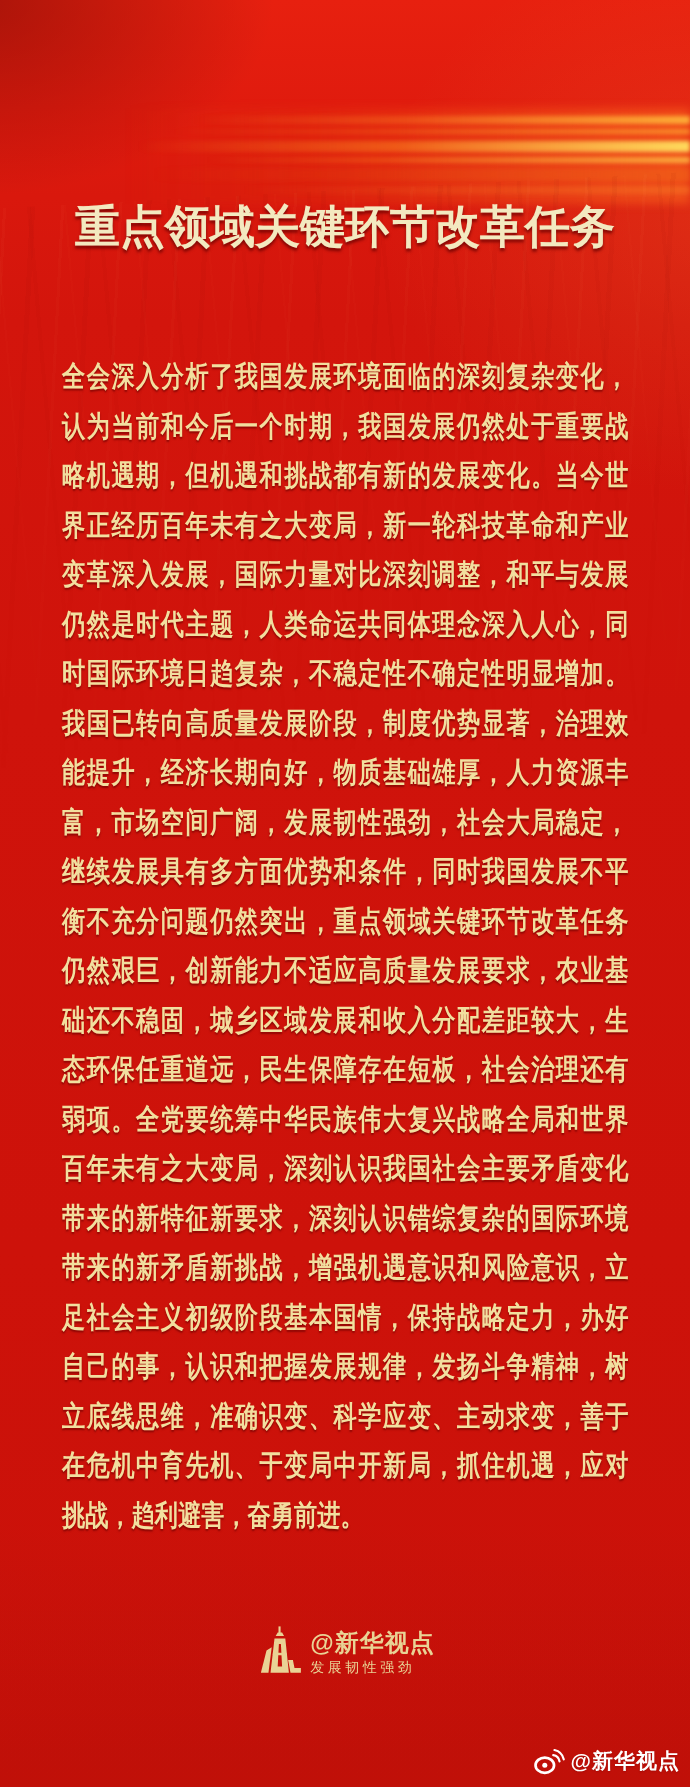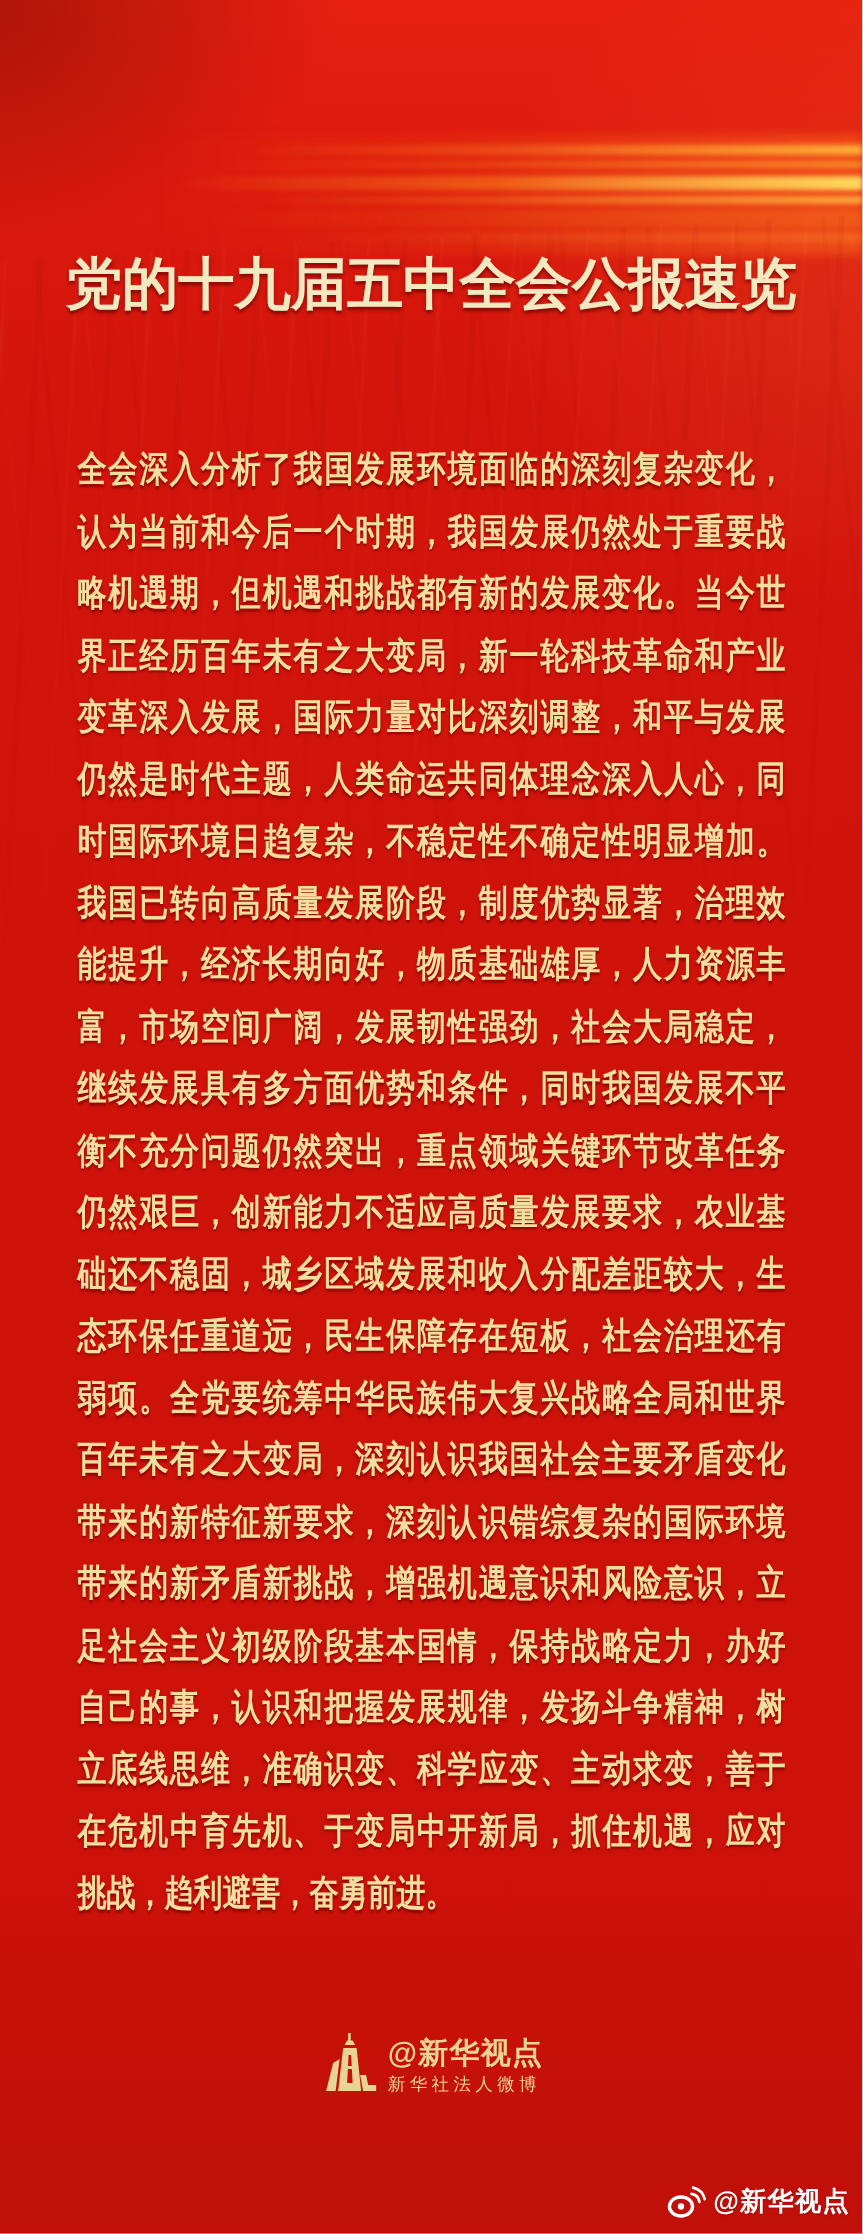--- a/index.html
+++ b/index.html
@@ -83,21 +83,21 @@
   <div class="layer beam beam-wash"></div>
   <div class="layer beam beam1"></div>
   <div class="layer beam beam2"></div>
   <div class="layer beam beam3"></div>
   <div class="layer beam beam4"></div>
   <div class="layer beam beam5"></div>
   <div class="layer beam beam6"></div>
   <div class="layer silk"></div>
   <div class="layer vignette-bottom"></div>
 
-  <div class="title">党的十九届五中全会公报速览</div>
+  <div class="title">重点领域关键环节改革任务</div>
 
   <div class="body-text">
       <div class="body-line">全会深入分析了我国发展环境面临的深刻复杂变化，</div>
       <div class="body-line">认为当前和今后一个时期，我国发展仍然处于重要战</div>
       <div class="body-line">略机遇期，但机遇和挑战都有新的发展变化。当今世</div>
       <div class="body-line">界正经历百年未有之大变局，新一轮科技革命和产业</div>
       <div class="body-line">变革深入发展，国际力量对比深刻调整，和平与发展</div>
       <div class="body-line">仍然是时代主题，人类命运共同体理念深入人心，同</div>
       <div class="body-line">时国际环境日趋复杂，不稳定性不确定性明显增加。</div>
       <div class="body-line">我国已转向高质量发展阶段，制度优势显著，治理效</div>
@@ -126,21 +126,21 @@
         <polygon points="25.5,12 36,12 33.5,7.5 28,7.5"></polygon>
         <path fill-rule="evenodd" d="M24 15 L37.5 15 L42 58 L19 58 Z
                  M29.5 22 L32 22 L33.5 50 L28 50 Z"></path>
         <polygon points="14,30 20.5,26 16.5,58 7,58"></polygon>
         <polygon points="41,42 47,42 49,52 57,52 57,58 44,58"></polygon>
         <rect x="22" y="33" width="17" height="3" transform="rotate(2 30 34)"></rect>
       </g>
     </svg>
     <div class="footer-text">
       <div class="footer-handle">@新华视点</div>
-      <div class="footer-subtitle">新华社法人微博</div>
+      <div class="footer-subtitle">发展韧性强劲</div>
     </div>
   </div>
 
   <div class="watermark">
     <svg class="weibo" viewBox="0 0 38 32" xmlns="http://www.w3.org/2000/svg">
       <ellipse cx="14" cy="21" rx="11" ry="9" fill="none" stroke="#ffffff" stroke-width="3.2"></ellipse>
       <circle cx="14" cy="21" r="3" fill="#ffffff"></circle>
       <path d="M24 9 a 9 9 0 0 1 7.5 7.5" fill="none" stroke="#ffffff" stroke-width="2.6" stroke-linecap="round"></path>
       <path d="M25.5 3 a 14.5 14.5 0 0 1 11 11" fill="none" stroke="#ffffff" stroke-width="2.6" stroke-linecap="round"></path>
     </svg>

